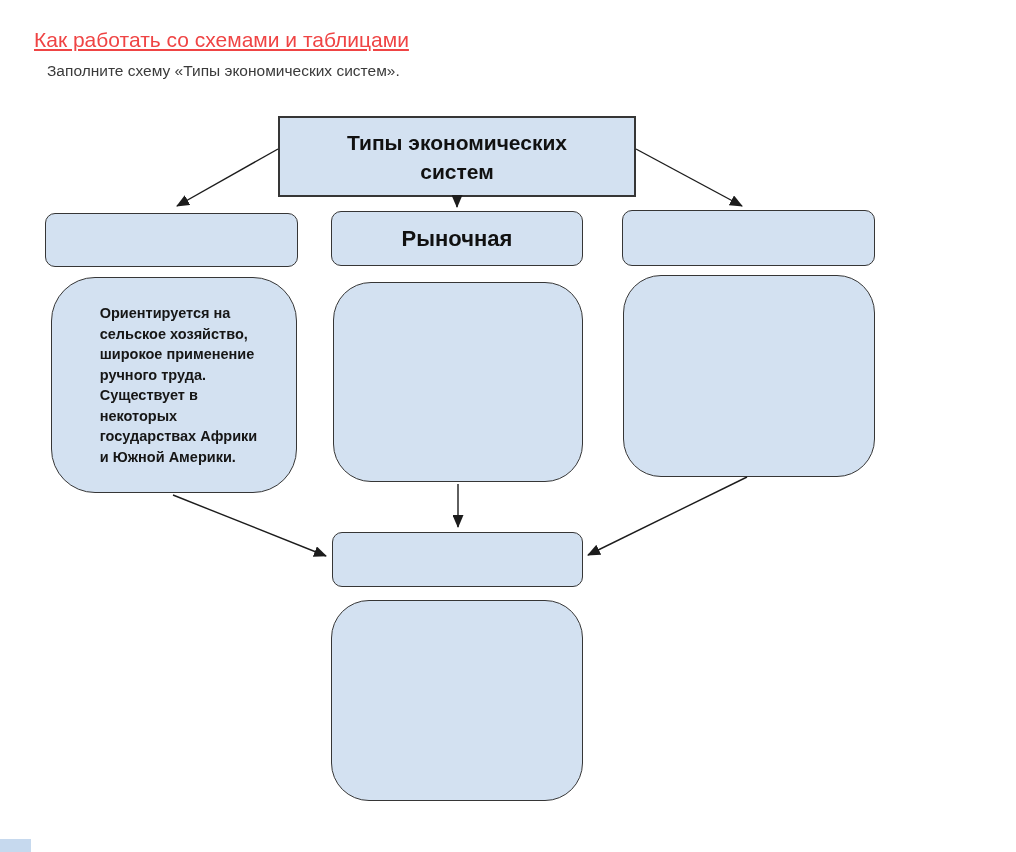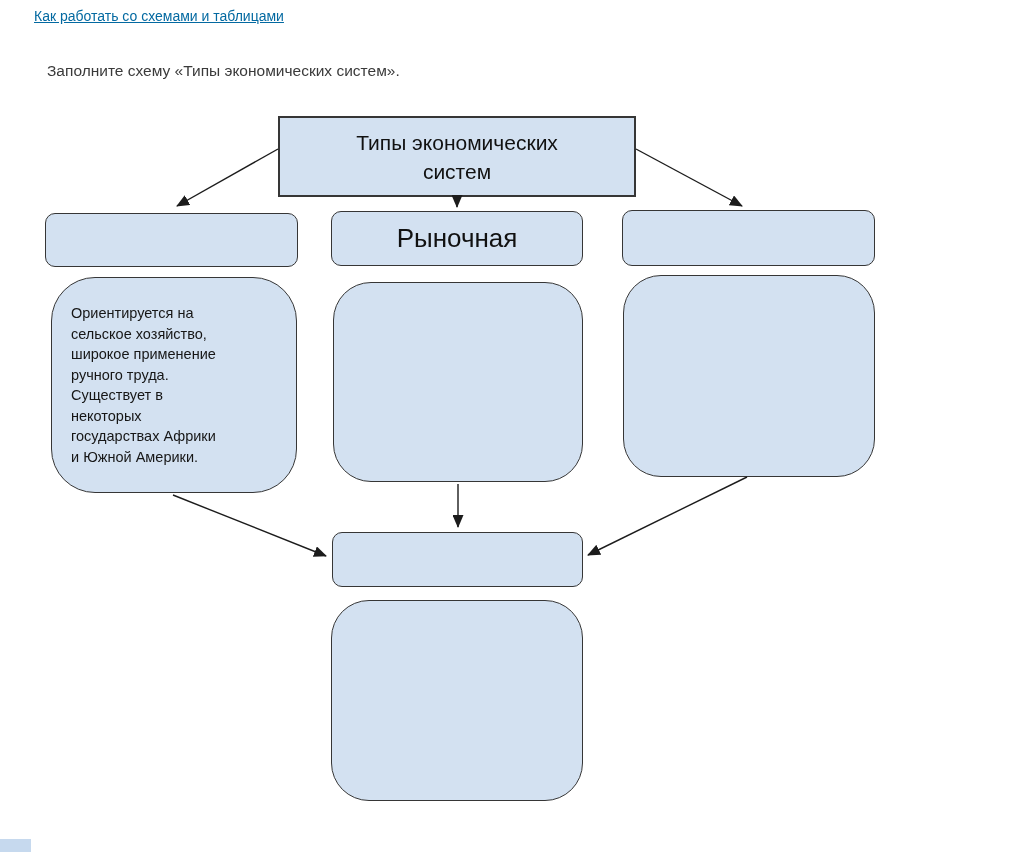--- a/index.html
+++ b/index.html
@@ -7,57 +7,58 @@
     position: relative;
     width: 1016px;
     height: 852px;
     background: #ffffff;
     overflow: hidden;
     font-family: "Liberation Sans", sans-serif;
     color: #333333;
   }
   .howto-link {
     position: absolute;
-    left: 34px; top: 8px;
-    font-size: 14px;
-    color: #0369a1;
+    left: 34px; top: 28px;
+    font-size: 21px;
+    color: #ef4444;
     text-decoration: underline;
     cursor: pointer;
   }
   .instruction {
     position: absolute;
     left: 34px; top: 62px;
     font-size: 15.5px;
     color: #3a3a3a;
     margin-left: 13px;
   }
   .box {
     position: absolute;
     background: #d3e1f1;
     border: 1.5px solid #363636;
     box-sizing: border-box;
     display: flex;
     align-items: center;
     justify-content: center;
     text-align: center;
     color: #111111;
+    font-weight: bold;
   }
   .box.sharp { border-width: 2px; border-radius: 0; }
   .box.r-sm  { border-radius: 10px; }
   .box.r-lg  { border-radius: 38px; }
   .box.r-xl  { border-radius: 44px; }
   .root-label {
     font-size: 21px;
     line-height: 29px;
     white-space: pre-line;
   }
-  .l2-label { font-size: 26px; }
+  .l2-label { font-size: 22px; }
   .para-box {
     align-items: flex-start;
-    justify-content: flex-start;
+    justify-content: center;
     text-align: left;
   }
   .para {
     padding: 25px 10px 0 19px;
     font-size: 14.5px;
     line-height: 20.5px;
     white-space: pre-line;
     color: #161616;
   }
   .arrows {

